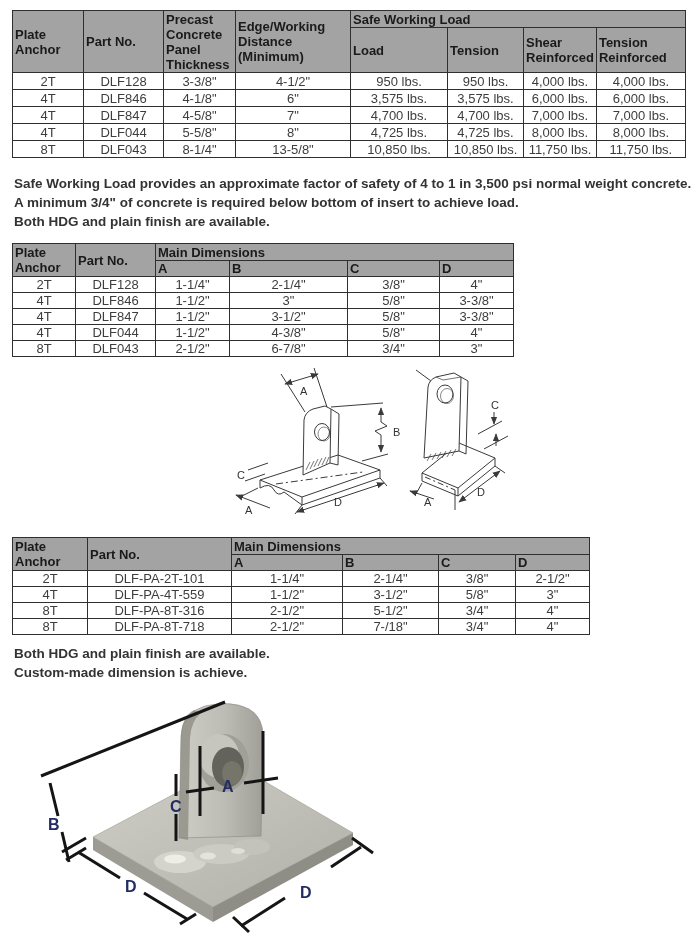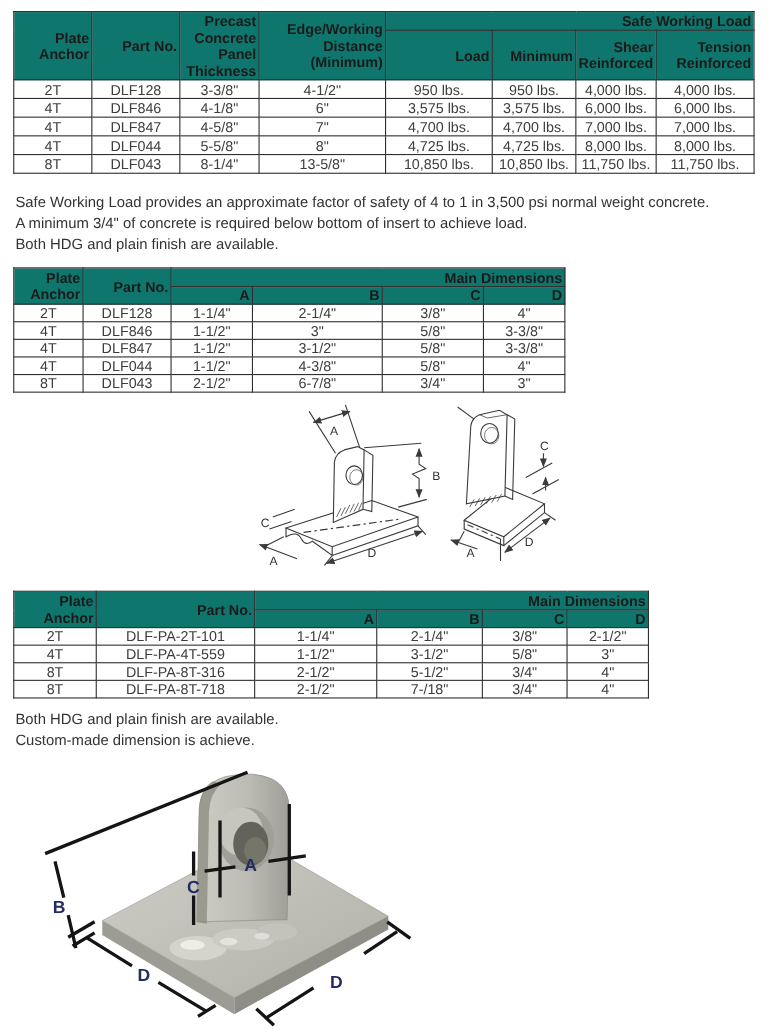--- a/index.html
+++ b/index.html
@@ -1,35 +1,35 @@
 <!DOCTYPE html>
 <html><head>
 <meta charset="utf-8">
 <style>
   html,body{margin:0;padding:0;background:#ffffff;}
   .sheet{position:relative;width:700px;height:936px;background:#ffffff;overflow:hidden;
          font-family:"Liberation Sans", sans-serif;color:#333;}
   table{border-collapse:collapse;table-layout:fixed;font-family:"Liberation Sans",sans-serif;}
-  th{background:#0f766e;border:1px solid #2f2f2f;font-weight:bold;font-size:13px;color:#1a1a1a;
-     text-align:right;vertical-align:middle;padding:0 2px;line-height:15px;}
+  th{background:#a3a3a3;border:1px solid #2f2f2f;font-weight:bold;font-size:13px;color:#1a1a1a;
+     text-align:left;vertical-align:middle;padding:0 2px;line-height:15px;}
   td{border:1px solid #2f2f2f;font-size:13px;color:#3d3d3d;text-align:center;vertical-align:middle;
      padding:0 2px;}
   .t1{position:absolute;top:10px;left:12px;}
   .t1 td{height:16px;}
   .t1 .h-swl th{height:16px;}
   .t1 .h-sub th{height:44px;}
   .t2{position:absolute;top:243px;left:12px;}
   .t2 td{height:14px;}
   .t2 .h-top th{height:16px;}
   .t2 .h-sub th{height:15px;}
   .t3{position:absolute;top:537px;left:12px;}
   .t3 td{height:15px;}
   .t3 .h-top th{height:16px;}
   .t3 .h-sub th{height:15px;}
-  .notes{position:absolute;left:14px;font-size:13.5px;font-weight:normal;color:#333;line-height:19px;}
+  .notes{position:absolute;left:14px;font-size:13.5px;font-weight:bold;color:#333;line-height:19px;}
   .notes1{top:174px;}
   .notes2{top:644px;}
   .diagram{position:absolute;top:362px;left:178px;}
   .photo{position:absolute;top:686px;left:28px;}
   .dwg{stroke:#3a3a3a;stroke-width:1;fill:none;}
   .dwg-txt{font-family:"Liberation Sans",sans-serif;font-size:11px;fill:#333;stroke:none;}
   .dim{stroke:#151515;stroke-width:3;fill:none;}
   .dim-txt{font-family:"Liberation Sans",sans-serif;font-size:16px;font-weight:bold;fill:#232d63;stroke:none;}
 </style>
 </head>
@@ -51,21 +51,21 @@
     <tbody>
         <tr class="h-swl">
       <th rowspan="2">Plate Anchor</th>
       <th rowspan="2">Part No.</th>
       <th rowspan="2">Precast Concrete Panel Thickness</th>
       <th rowspan="2">Edge/Working Distance (Minimum)</th>
       <th colspan="4">Safe Working Load</th>
     </tr>
     <tr class="h-sub">
       <th>Load</th>
-      <th>Minimum</th>
+      <th>Tension</th>
       <th>Shear Reinforced</th>
       <th>Tension Reinforced</th>
     </tr>
     <tr>
       <td>2T</td>
           <td>DLF128</td>
           <td>3-3/8"</td>
           <td>4-1/2"</td>
           <td>950 lbs.</td>
           <td>950 lbs.</td>

